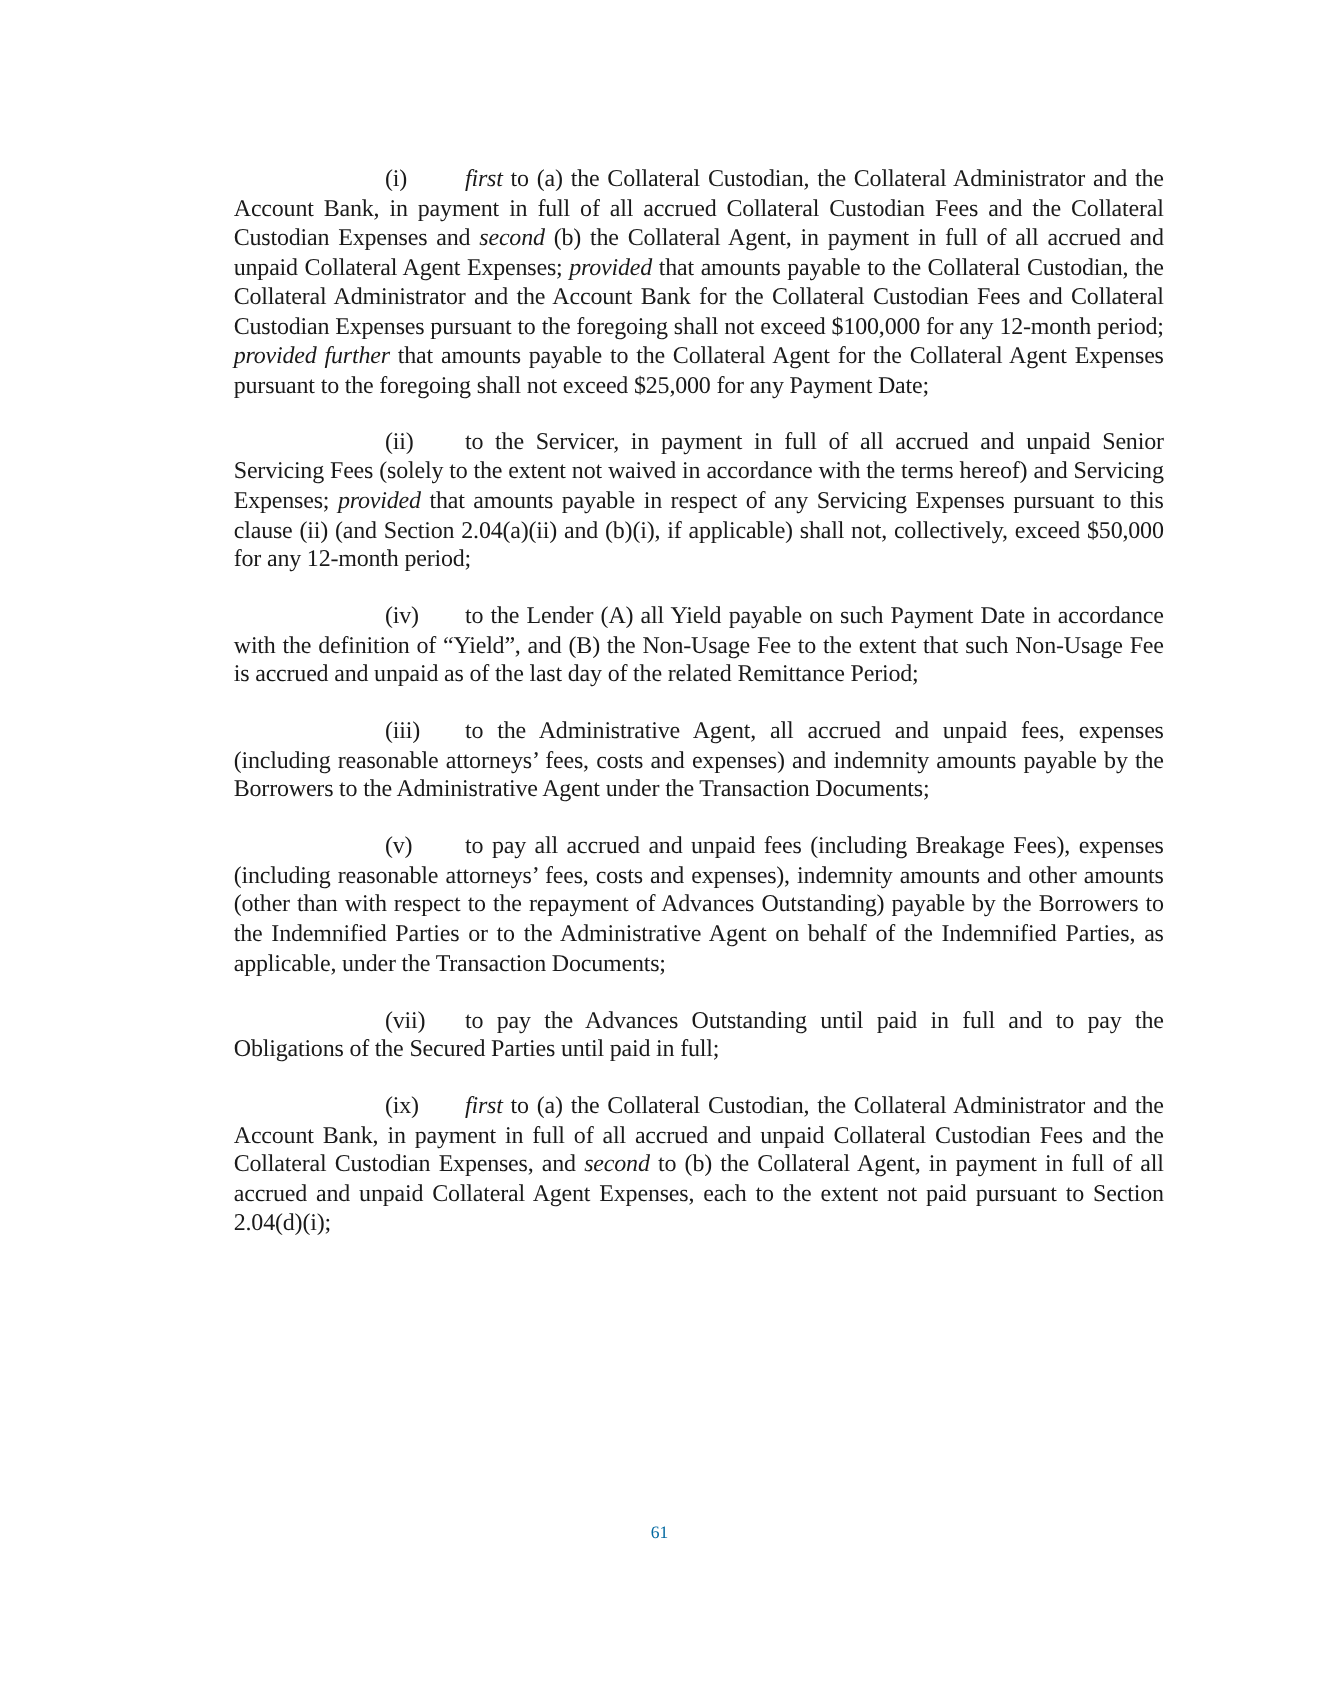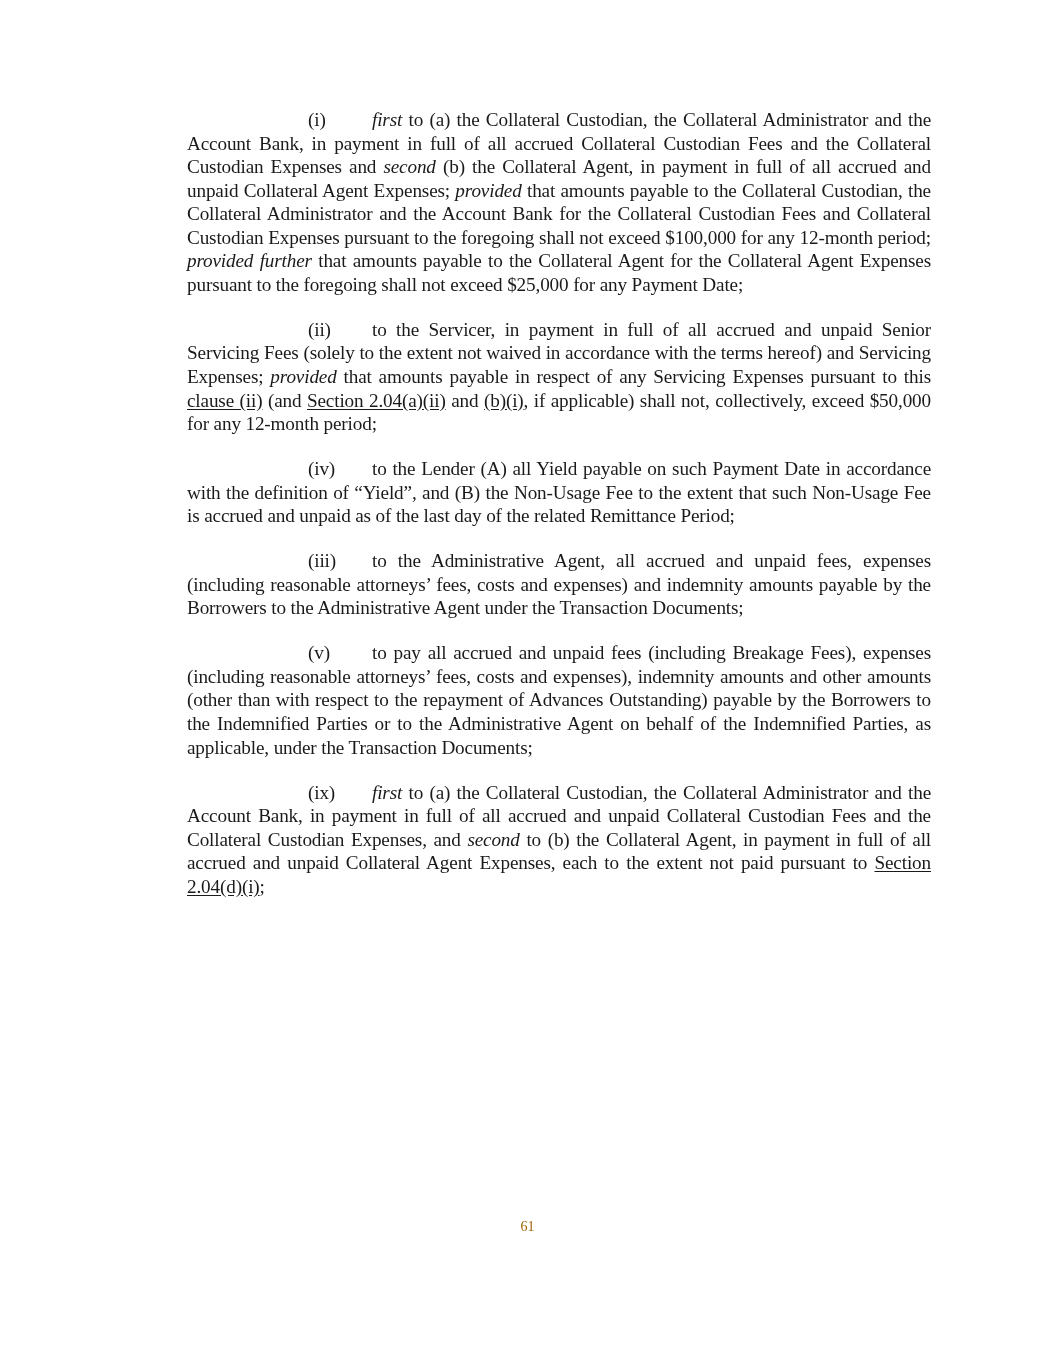--- a/index.html
+++ b/index.html
@@ -11,62 +11,63 @@
       width: 1055px;
       height: 1365px;
       position: relative;
       overflow: hidden;
       color: #1a1a1a;
       font-family: "Liberation Serif", "DejaVu Serif", serif;
     }
     .page {
       position: absolute;
       left: 187px;
-      top: 108px;
+      top: 132px;
       width: 744px;
       font-size: 19.2px;
       line-height: 23.55px;
       letter-spacing: -0.15px;
     }
     .para {
       margin: 0 0 21.5px 0;
       text-align: justify;
       text-indent: 121px;
     }
     .num {
       display: inline-block;
       width: 64px;
       text-indent: 0;
     }
-    .u { text-decoration: underline; text-underline-offset: 2px; }
+    .u { text-underline-offset: 2px; }
     .page-number {
       position: absolute;
       left: 0;
       width: 1055px;
       top: 1219px;
       text-align: center;
       font-size: 14px;
       font-family: "Liberation Serif", "DejaVu Serif", serif;
-      color: #a16207;
+      color: #0369a1;
     }
   </style>
 </head>
 <body>
 
 <div class="page">
 
   <p class="para"><span class="num">(i)</span><i>first</i><span> to (a) the Collateral Custodian, the Collateral Administrator and the Account Bank, in payment in full of all accrued Collateral Custodian Fees and the Collateral Custodian Expenses and </span><i>second</i><span> (b) the Collateral Agent, in payment in full of all accrued and unpaid Collateral Agent Expenses; </span><i>provided</i><span> that amounts payable to the Collateral Custodian, the Collateral Administrator and the Account Bank for the Collateral Custodian Fees and Collateral Custodian Expenses pursuant to the foregoing shall not exceed $100,000 for any 12-month period; </span><i>provided further</i><span> that amounts payable to the Collateral Agent for the Collateral Agent Expenses pursuant to the foregoing shall not exceed $25,000 for any Payment Date;</span></p>
 
   <p class="para"><span class="num">(ii)</span><span>to the Servicer, in payment in full of all accrued and unpaid Senior Servicing Fees (solely to the extent not waived in accordance with the terms hereof) and Servicing Expenses; </span><i>provided</i><span> that amounts payable in respect of any Servicing Expenses pursuant to this </span><span class="u">clause (ii)</span><span> (and </span><span class="u">Section 2.04(a)(ii)</span><span> and </span><span class="u">(b)(i)</span><span>, if applicable) shall not, collectively, exceed $50,000 for any 12-month period;</span></p>
 
   <p class="para"><span class="num">(iv)</span><span>to the Lender (A) all Yield payable on such Payment Date in accordance with the definition of “Yield”, and (B) the Non-Usage Fee to the extent that such Non-Usage Fee is accrued and unpaid as of the last day of the related Remittance Period;</span></p>
 
   <p class="para"><span class="num">(iii)</span><span>to the Administrative Agent, all accrued and unpaid fees, expenses (including reasonable attorneys’ fees, costs and expenses) and indemnity amounts payable by the Borrowers to the Administrative Agent under the Transaction Documents;</span></p>
 
   <p class="para"><span class="num">(v)</span><span>to pay all accrued and unpaid fees (including Breakage Fees), expenses (including reasonable attorneys’ fees, costs and expenses), indemnity amounts and other amounts (other than with respect to the repayment of Advances Outstanding) payable by the Borrowers to the Indemnified Parties or to the Administrative Agent on behalf of the Indemnified Parties, as applicable, under the Transaction Documents;</span></p>
 
 
+  <p class="para"><span class="num">(vii)</span><span>to pay the Advances Outstanding until paid in full and to pay the Obligations of the Secured Parties until paid in full;</span></p>
 
 
   <p class="para"><span class="num">(ix)</span><i>first</i><span> to (a) the Collateral Custodian, the Collateral Administrator and the Account Bank, in payment in full of all accrued and unpaid Collateral Custodian Fees and the Collateral Custodian Expenses, and </span><i>second</i><span> to (b) the Collateral Agent, in payment in full of all accrued and unpaid Collateral Agent Expenses, each to the extent not paid pursuant to </span><span class="u">Section 2.04(d)(i)</span><span>;</span></p>
 </div>
 
 <div class="page-number">61</div>
 
 </body></html>

